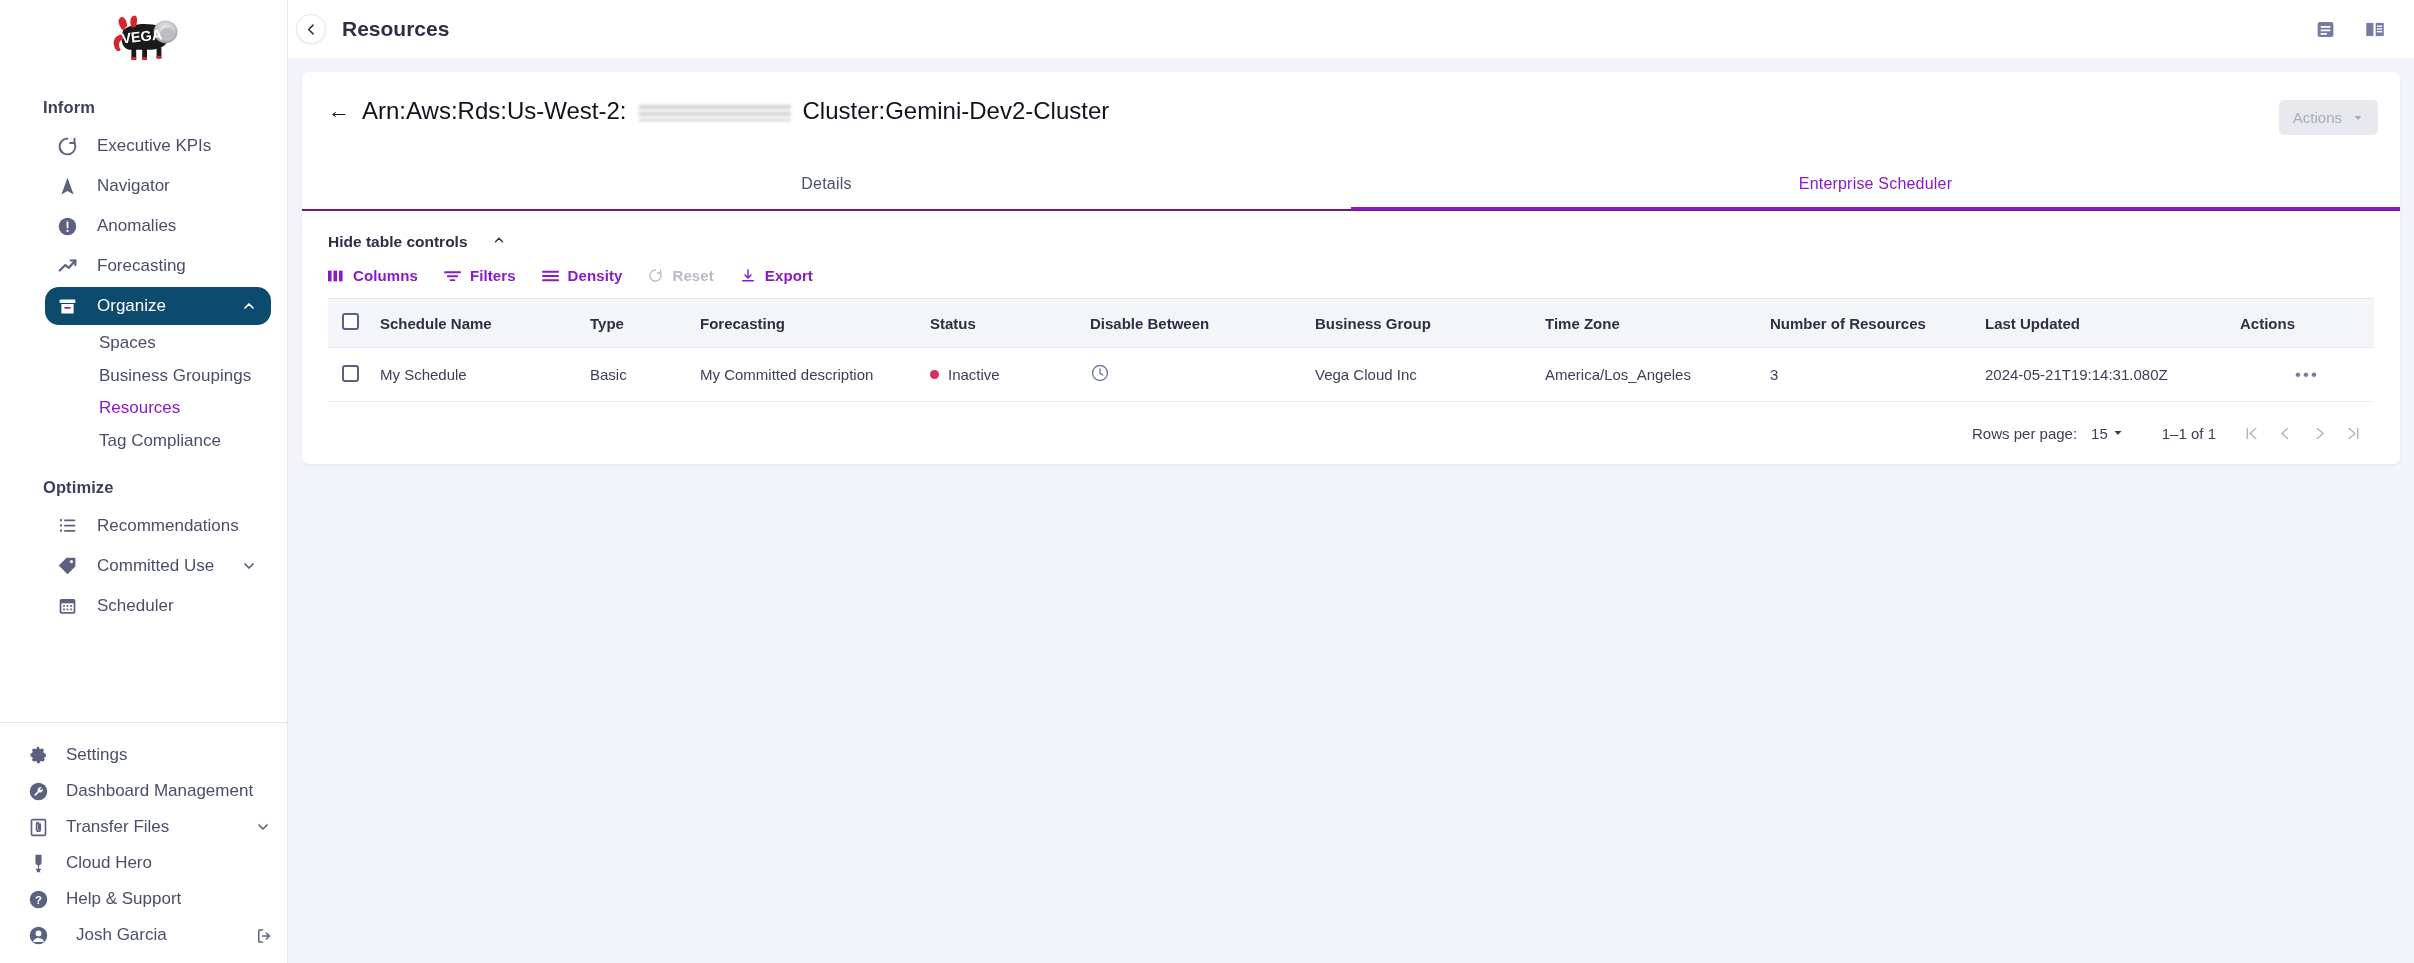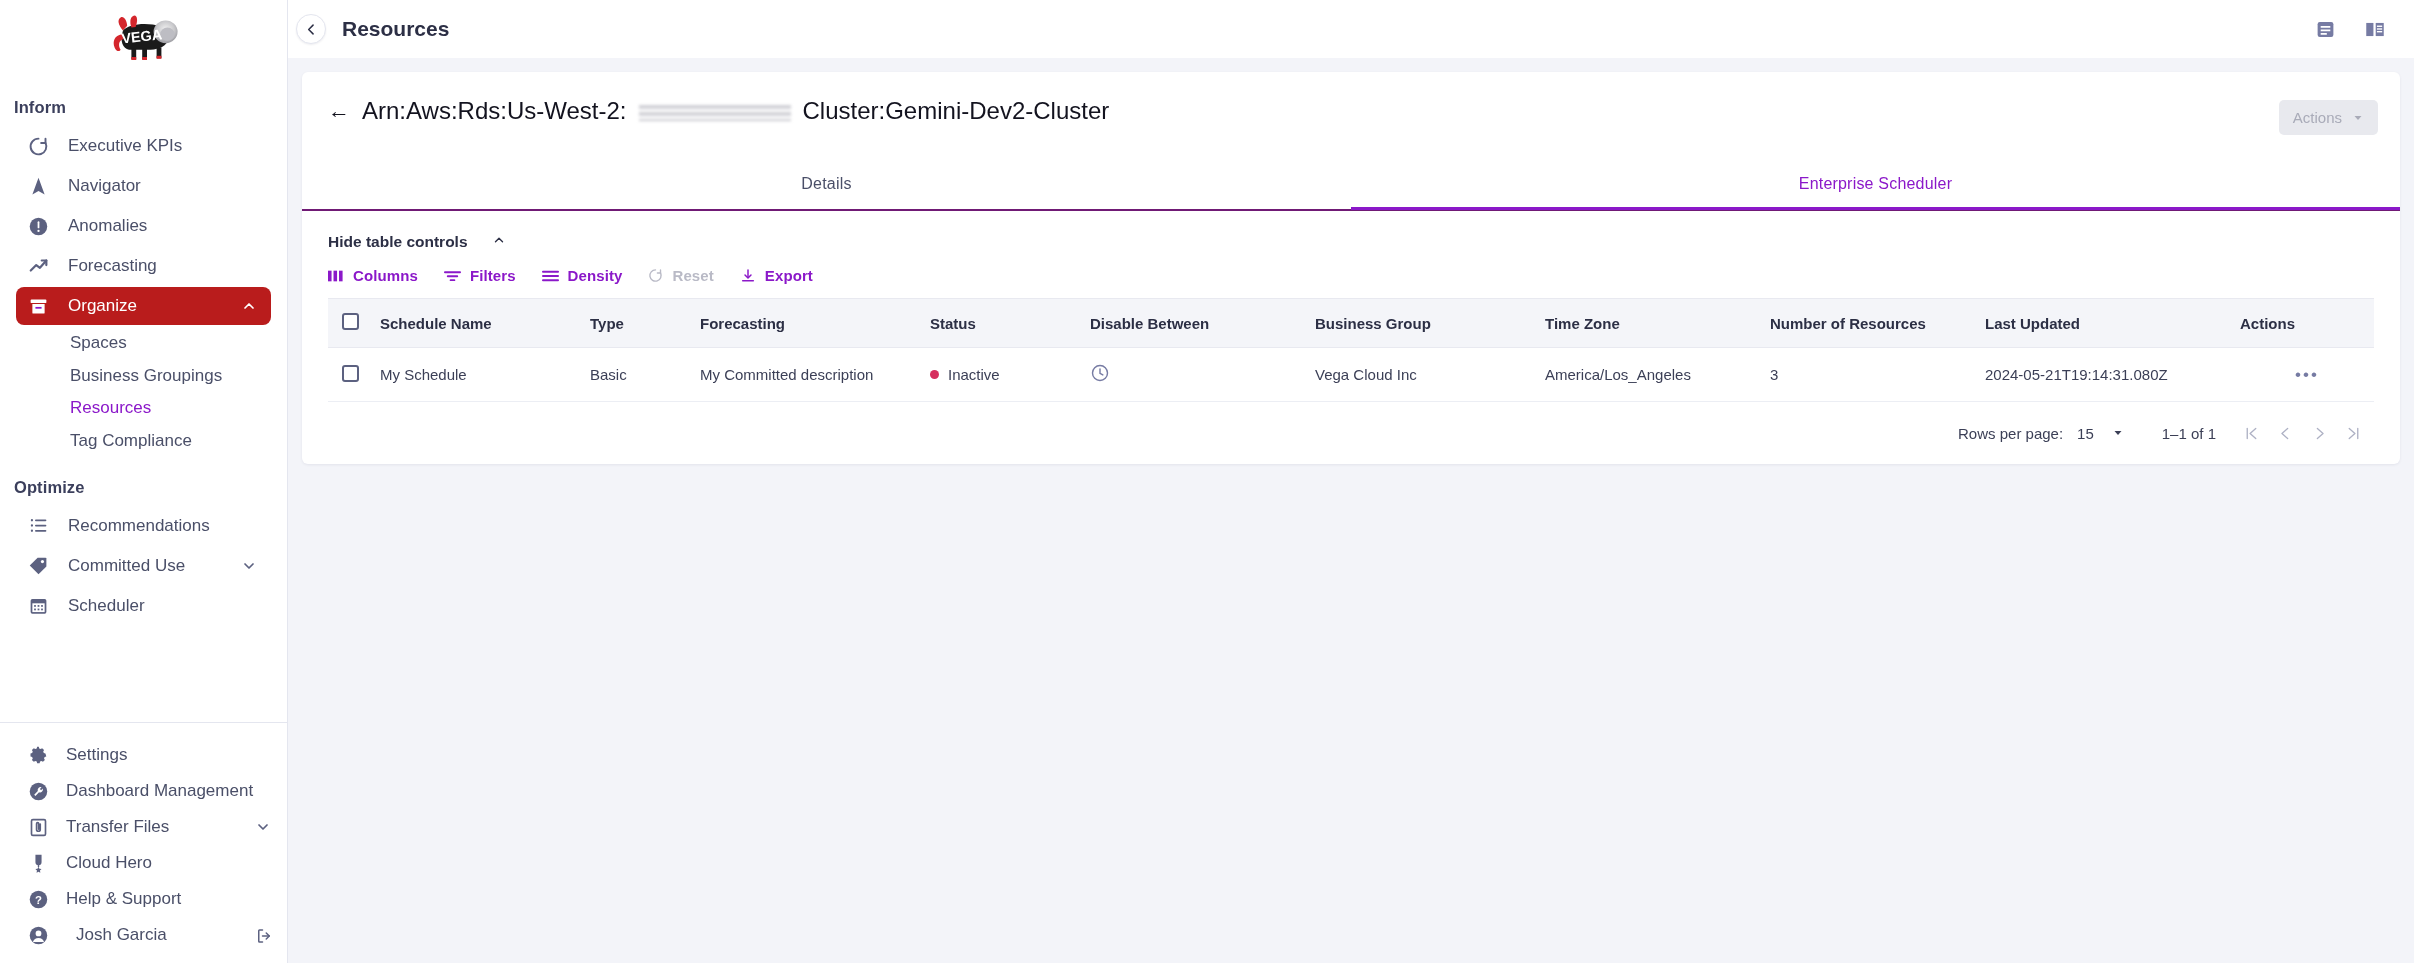--- a/index.html
+++ b/index.html
@@ -22,42 +22,42 @@
     border-right: 1px solid #e4e6ef;
     display: flex; flex-direction: column;
     flex: 0 0 288px;
     position: relative;
   }
   .logo-wrap {
     height: 72px; display: flex; align-items: center; justify-content: center;
   }
   .logo { width: 78px; height: 52px; display:block; }
 
-  .nav-scroll { flex: 1 1 auto; padding-top: 20px; overflow: hidden; }
+  .nav-scroll { flex: 1 1 auto; padding-top: 20px; overflow: hidden; padding-left: 29px; }
 
   .nav-section-label {
     font-size: 16.5px; font-weight: bold; color: #3b3f5c;
     padding: 6px 0 8px 14px; letter-spacing: .1px;
   }
   .nav-item {
     display: flex; align-items: center;
     height: 38px; margin: 2px 16px 2px 16px;
     padding: 0 14px 0 12px;
     border-radius: 8px; cursor: pointer;
     color: #4a4f68; font-size: 17px;
   }
   .nav-item .nv-ico {
     width: 28px; height: 22px; flex: 0 0 28px;
     display: flex; align-items: center; justify-content: flex-start;
     margin-right: 12px; color: #5c6180;
   }
   .nav-item .nv-label { flex: 1 1 auto; white-space: nowrap; }
   .nav-item .nv-caret { width: 16px; height: 16px; color: #5c6180; flex:0 0 16px;}
   .nav-item.active {
-    background: #b91c1c; color: #ffffff;
+    background: #0c4a6e; color: #ffffff; border-radius: 14px;
   }
   .nav-item.active .nv-ico, .nav-item.active .nv-caret { color: #ffffff; }
 
   .nav-sub {
     display: block; padding: 7px 0 7px 70px;
     font-size: 17px; color: #4a4f68; cursor: pointer; line-height: 1.1;
   }
   .nav-sub.current { color: #8B18C9; }
 
   .sidebar-footer {
@@ -196,21 +196,21 @@
   .status-cell { display: flex; align-items: center; gap: 9px; }
   .dot { width: 9px; height: 9px; border-radius: 50%; background: #D62F5E; display:inline-block;}
   .dots-btn { color: #767ba3; letter-spacing: 2px; font-size: 17px; cursor: pointer; }
 
   
   .tbl-foot {
     display: flex; align-items: center; justify-content: flex-end;
     gap: 0; padding: 16px 30px 16px 0; font-size: 15px; color: #3b3f56;
   }
   .rpp-label { margin-right: 14px; }
-  .rpp-sel { display:flex; align-items:center; gap: 18px; cursor:pointer; margin-right: 38px;}
+  .rpp-sel { display:flex; align-items:center; gap: 4px; cursor:pointer; margin-right: 38px;}
   .rng { margin-right: 18px; }
   .pg-btn {
     width: 34px; height: 30px; display:flex; align-items:center; justify-content:center;
     color: #aeb1c4; cursor: pointer;
   }
   svg { display: block; }
 </style>
 </head>
 <body>
 

